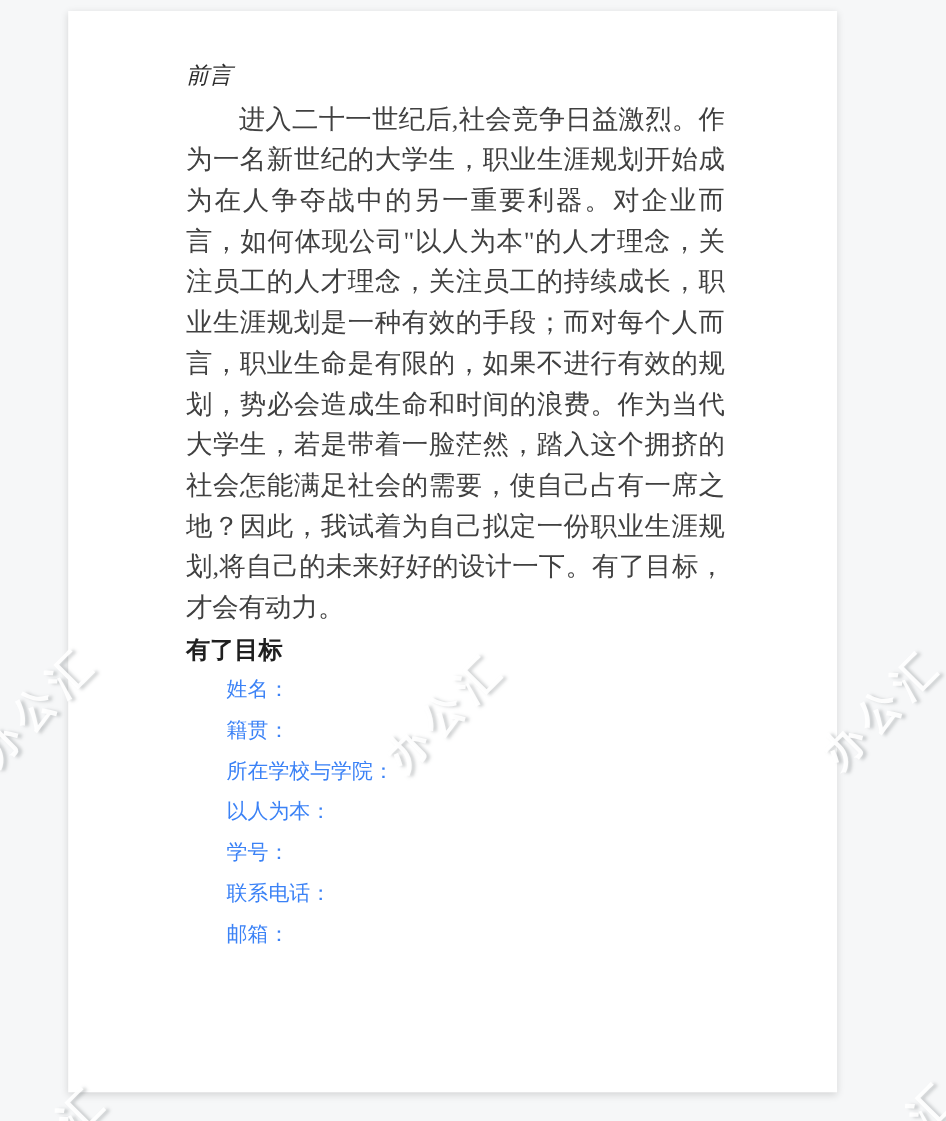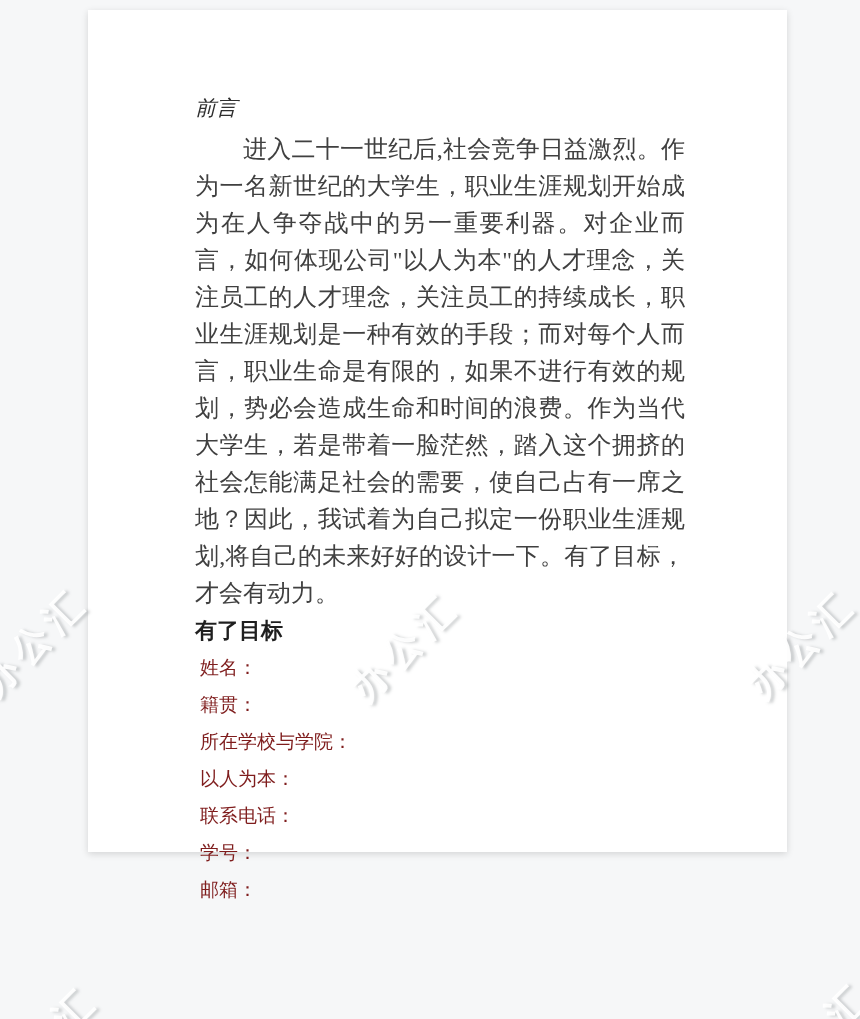--- a/index.html
+++ b/index.html
@@ -11,27 +11,27 @@
   }
   .canvas {
     position: relative;
     width: 860px;
     height: 1019px;
     background: #f6f7f8;
     overflow: hidden;
   }
   .page {
     position: absolute;
-    left: 88px;
+    left: 62px;
     top: 10px;
     width: 699px;
-    height: 842px;
+    height: 983px;
     background: #ffffff;
     box-shadow: 0 2px 7px rgba(0,0,0,0.14);
-    padding: 80px 102px 0 107px;
+    padding: 40px 102px 0 107px;
     color: #2e2e2e;
   }
   .doc-title {
     font-size: 21px;
     font-style: italic;
     font-weight: normal;
     line-height: 37px;
     color: #2e2e2e;
   }
   .preface {
@@ -46,21 +46,22 @@
   .section-heading {
     font-size: 22px;
     font-weight: bold;
     line-height: 37px;
     color: #1f1f1f;
   }
   .fields { margin-left: 5px; }
   .field {
     font-size: 19px;
     line-height: 37px;
-    color: #7f1d1d;
+    color: #3b82f6;
+    margin-left: 32px;
   }
   .watermark {
     position: absolute;
     font-family: "Liberation Sans", "DejaVu Sans", sans-serif;
     font-size: 38px;
     font-weight: bold;
     letter-spacing: 7px;
     white-space: nowrap;
     color: rgba(255,255,255,0.92);
     text-shadow: 2px 3px 3px rgba(120,125,130,0.35);
@@ -85,22 +86,22 @@
 
     <p class="preface">进入二十一世纪后,社会竞争日益激烈。作为一名新世纪的大学生，职业生涯规划开始成为在人争夺战中的另一重要利器。对企业而言，如何体现公司"以人为本"的人才理念，关注员工的人才理念，关注员工的持续成长，职业生涯规划是一种有效的手段；而对每个人而言，职业生命是有限的，如果不进行有效的规划，势必会造成生命和时间的浪费。作为当代大学生，若是带着一脸茫然，踏入这个拥挤的社会怎能满足社会的需要，使自己占有一席之地？因此，我试着为自己拟定一份职业生涯规划,将自己的未来好好的设计一下。有了目标，才会有动力。</p>
 
     <h2 class="section-heading">有了目标</h2>
 
     <div class="fields" id="fields">
         <div class="field">姓名：</div>
         <div class="field">籍贯：</div>
         <div class="field">所在学校与学院：</div>
         <div class="field">以人为本：</div>
+        <div class="field">学号：</div>
         <div class="field">联系电话：</div>
-        <div class="field">学号：</div>
         <div class="field">邮箱：</div>
       </div>
   </div>
 
   <span class="watermark wm-1">办公汇</span>
   <span class="watermark wm-2">办公汇</span>
   <span class="watermark wm-3">办公汇</span>
   <span class="watermark wm-4">办公汇</span>
   <span class="watermark wm-5">办公汇</span>
 

